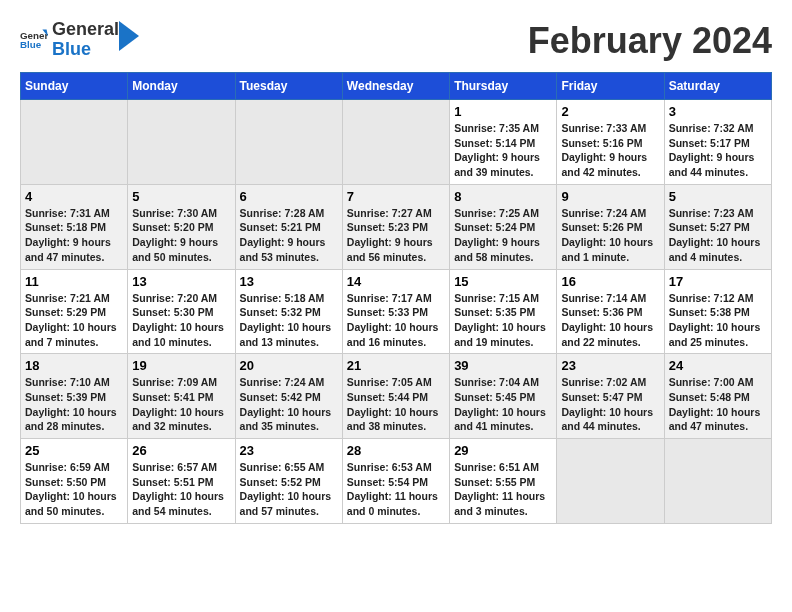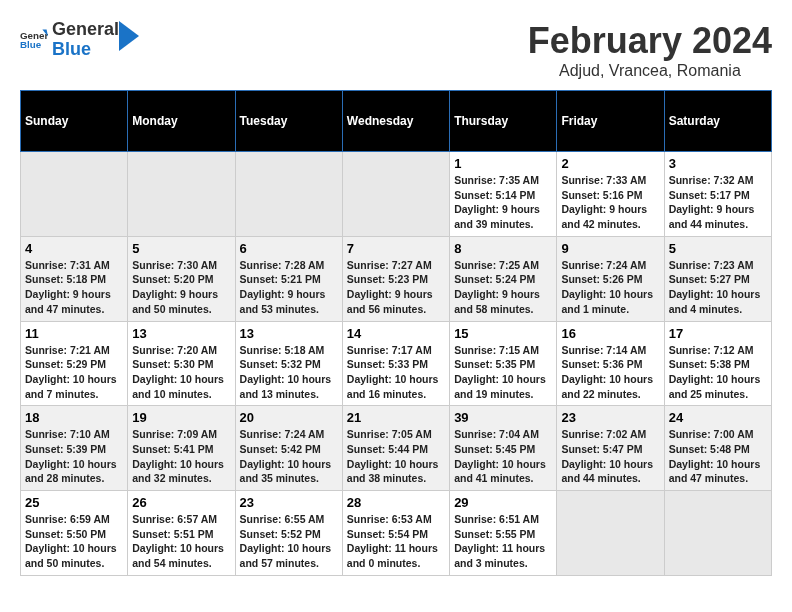--- a/index.html
+++ b/index.html
@@ -19,41 +19,41 @@
     .logo {
       display: flex;
       align-items: center;
       gap: 4px;
     }
     .logo-icon {
       width: 28px;
       height: 28px;
     }
     .title-area {
-      text-align: center;
+      text-align: right;
       margin-left: 36px;
     }
     .main-title {
       font-size: 36px;
       font-weight: bold;
       color: #333;
     }
     .subtitle {
       font-size: 16px;
       color: #333;
     }
     table {
       width: 100%;
       border-collapse: collapse;
       font-size: 11px;
     }
     thead tr th {
-      background-color: #000000;
+      background-color: #1d4ed8;
       color: #fff;
-      padding: 23px 4px;
+      padding: 6px 4px;
       text-align: left;
       font-weight: bold;
       font-size: 12px;
       border: 1px solid #2a6db5;
     }
     tbody tr td {
       border: 1px solid #ccc;
       padding: 4px;
       vertical-align: top;
       min-height: 80px;
@@ -93,21 +93,20 @@
     <div style="line-height:1.1">
       <span style="font-size:18px;font-weight:bold;color:#333;">General</span><br>
       <span style="font-size:18px;font-weight:bold;color:#1a73c7;">Blue</span>
     </div>
     <svg width="20" height="30" viewBox="0 0 20 30" style="margin-left:-4px;margin-top:-8px;">
       <polygon points="0,0 20,15 0,30" fill="#1a73c7"></polygon>
     </svg>
   </div>
   <div class="title-area">
     <div class="main-title">February 2024</div>
-    <div class="subtitle">Adjud, Vrancea, Romania</div>
   </div>
 </div>
 
 <table>
   <thead>
     <tr>
     <th>Sunday</th>
         <th>Monday</th>
         <th>Tuesday</th>
         <th>Wednesday</th>

